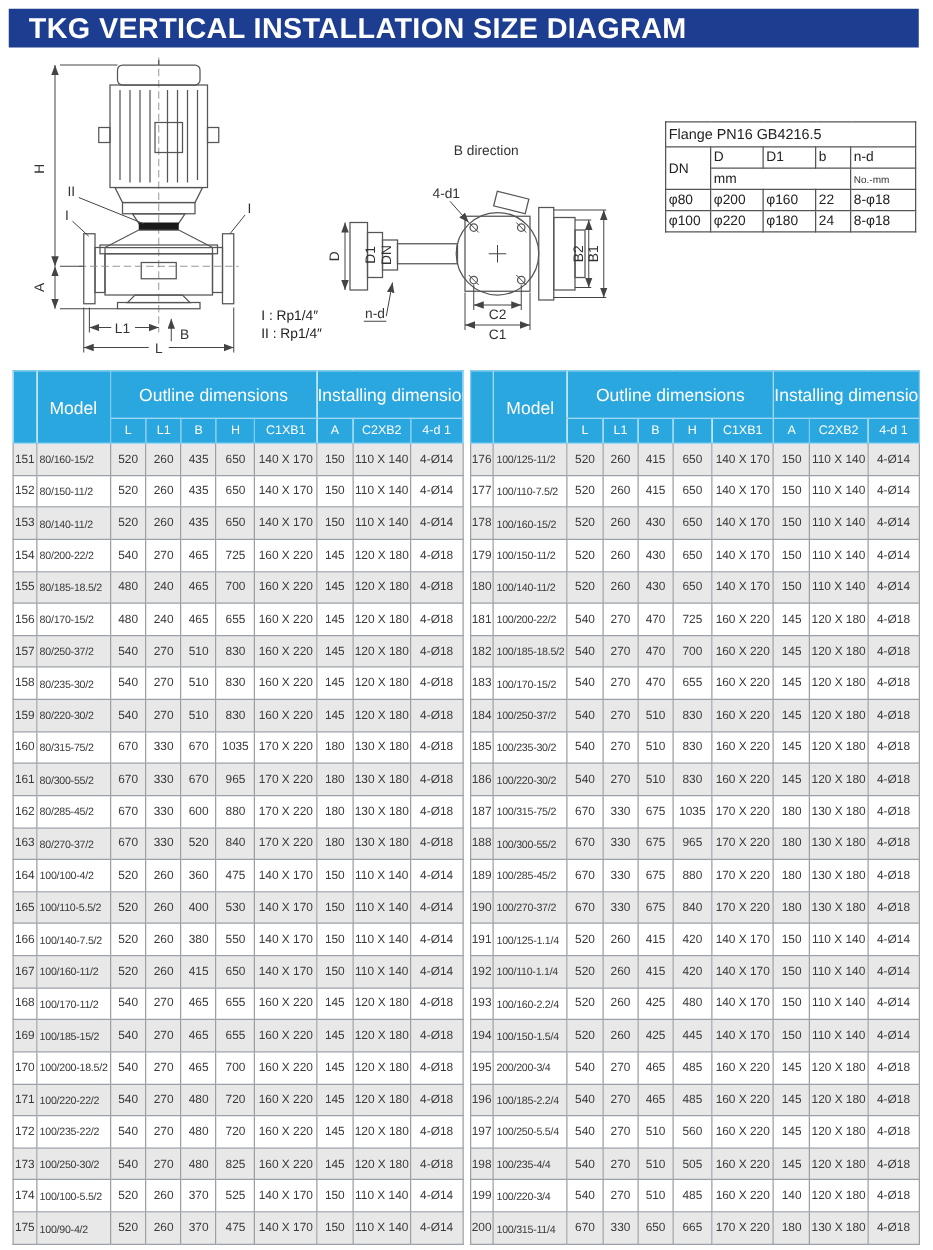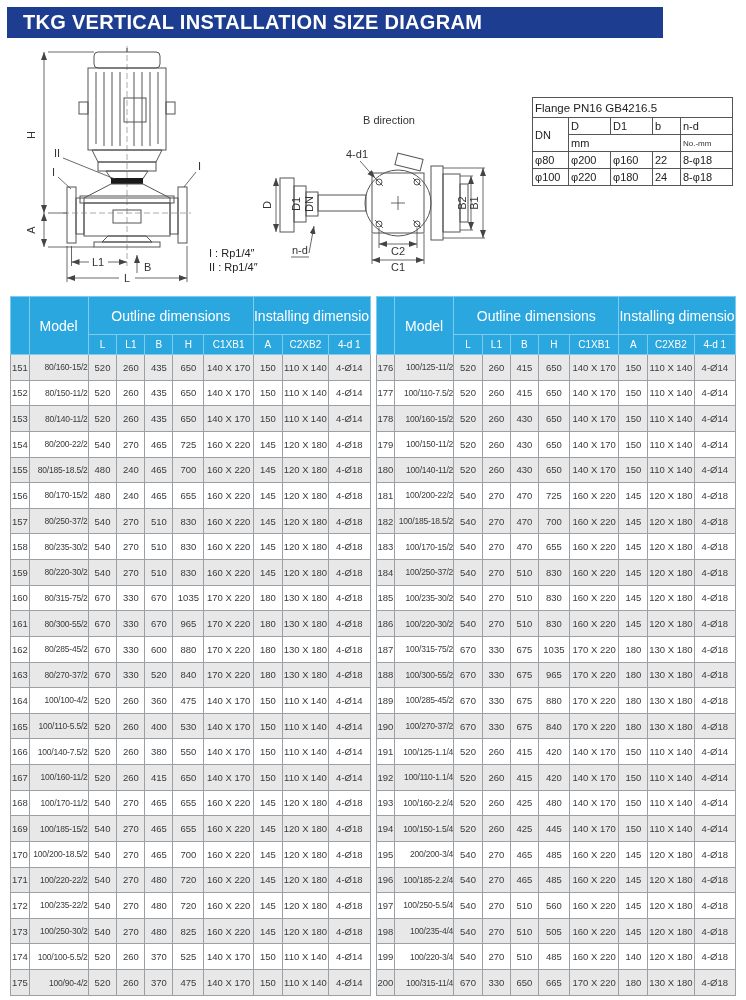--- a/index.html
+++ b/index.html
@@ -2,22 +2,22 @@
 <html><head>
 <meta charset="utf-8">
 <style>
   html,body{margin:0;padding:0;}
   body{
     width:746px;height:1000px;position:relative;background:#ffffff;
     font-family:"Liberation Sans", sans-serif;overflow:hidden;color:#222;
   }
   
   .title-bar{
-    position:absolute;left:7px;top:7px;width:656px;height:31px;
-    background:#1d3d90;color:#fff;font-size:20px;font-weight:bold;
+    position:absolute;left:7px;top:7px;width:728px;height:31px;
+    background:#1d3d90;color:#fff;font-size:23px;font-weight:bold;
     line-height:31px;padding-left:16px;box-sizing:border-box;letter-spacing:.3px;
   }
   
   .diagram-zone{position:absolute;left:0;top:38px;width:746px;height:256px;}
   svg{position:absolute;}
   svg text{font-family:"Liberation Sans", sans-serif;font-size:11px;fill:#333;}
   .sv-front{left:18px;top:2px;}
   .sv-bview{left:252px;top:52px;}
   .thin{stroke:#555;stroke-width:1;fill:none;}
   .dim{stroke:#444;stroke-width:.8;fill:none;}
@@ -47,21 +47,21 @@
     white-space:nowrap;
   }
   .spec-table thead th{
     background:#2ba7e0;color:#fff;font-weight:normal;
     border:1px solid #7fcbef;font-size:10px;
   }
   .spec-table thead .group-row th{font-size:14px;height:37px;}
   .spec-table thead .cols-row th{height:19px;}
   .spec-table tbody td{font-size:9.5px;color:#3a3a3a;}
   .spec-table tbody td:nth-child(2){
-    text-align:right;padding-left:2px;font-size:8.5px;letter-spacing:-.2px;
+    text-align:left;padding-left:2px;font-size:8.5px;letter-spacing:-.2px;
   }
   .spec-table tbody tr:nth-child(odd) td{background:#e8e8e8;}
 </style>
 </head>
 <body>
 
 <div class="title-bar">TKG VERTICAL INSTALLATION SIZE DIAGRAM</div>
 
 <div class="diagram-zone">
 

